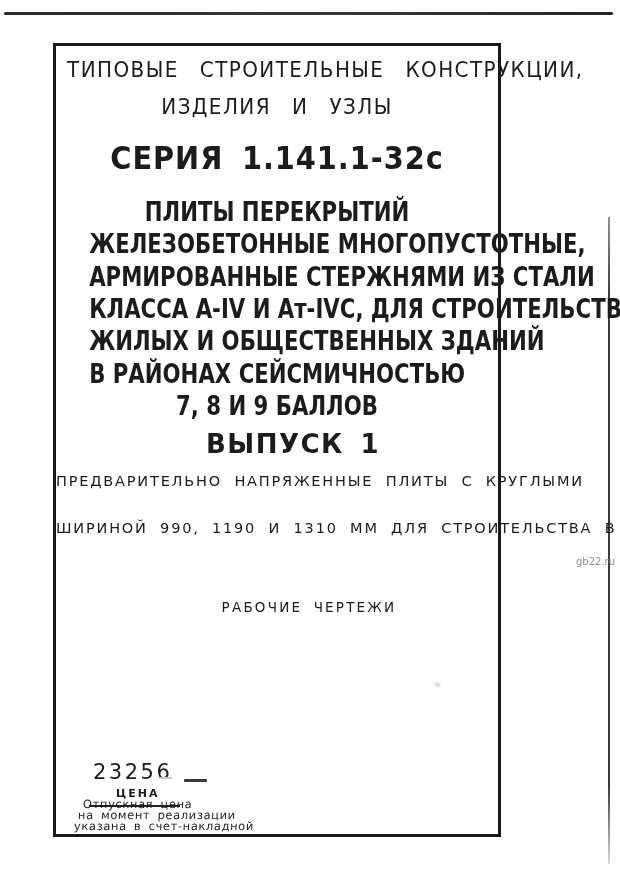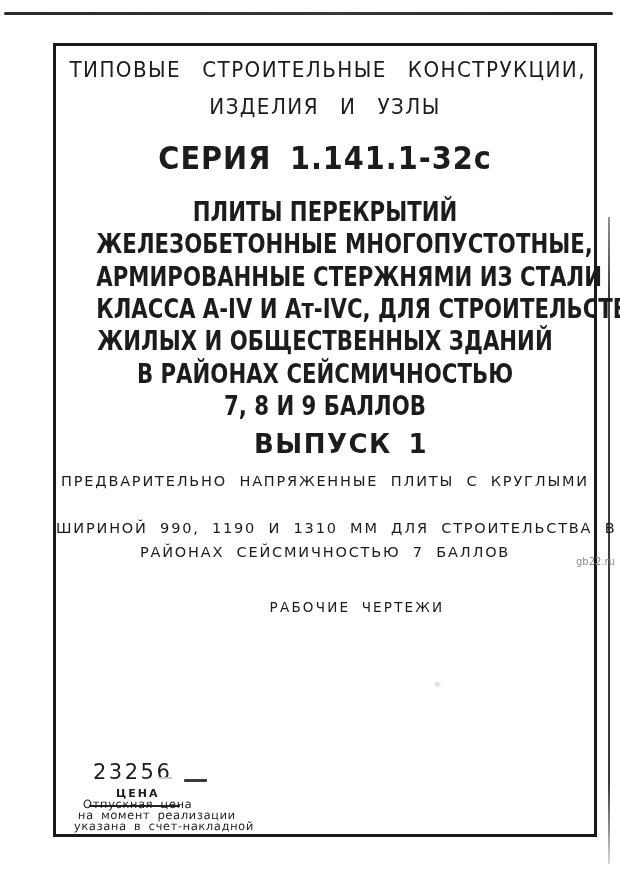--- a/index.html
+++ b/index.html
@@ -20,21 +20,21 @@
   .top-rule{
     position:absolute;left:4px;top:12px;width:609px;height:3px;
     background:linear-gradient(90deg,#2a2a2a 0%,#383838 55%,#242424 100%);
     border-radius:2px;
   }
   .right-outer-line{
     position:absolute;left:608px;top:217px;width:2px;height:647px;
     background:linear-gradient(180deg,rgba(60,60,60,.55) 0%,#3d3d3d 12%,#3d3d3d 88%,rgba(60,60,60,.2) 100%);
   }
   .frame{
-    position:absolute;left:53px;top:43px;width:544px;height:794px;
+    position:absolute;left:53px;top:43px;width:448px;height:794px;
     border:3px solid #191919;background:var(--paper);
   }
   .c{position:absolute;left:0;width:100%;text-align:center;white-space:nowrap;}
 
   .hdr{
     font-size:21px;letter-spacing:1.5px;word-spacing:14px;
     transform:scale(.95,1);transform-origin:50% 0;
   }
   .hdr1{top:12px;}
   .hdr2{top:49px;}
@@ -116,21 +116,20 @@
       <div>КЛАССА А-IV И Ат-IVС, ДЛЯ СТРОИТЕЛЬСТВА</div>
       <div>ЖИЛЫХ И ОБЩЕСТВЕННЫХ ЗДАНИЙ</div>
       <div>В РАЙОНАХ СЕЙСМИЧНОСТЬЮ</div>
       <div>7, 8 И 9 БАЛЛОВ</div>
     </div>
 
     <div class="c issue">ВЫПУСК 1</div>
 
     <div class="c desc d1">ПРЕДВАРИТЕЛЬНО НАПРЯЖЕННЫЕ ПЛИТЫ С КРУГЛЫМИ</div>
     <div class="c desc d3">ШИРИНОЙ 990, 1190 И 1310 ММ ДЛЯ СТРОИТЕЛЬСТВА В</div>
-    <div class="c desc d4">РАЙОНАХ СЕЙСМИЧНОСТЬЮ 7 БАЛЛОВ</div>
 
     <div class="c drawings">РАБОЧИЕ ЧЕРТЕЖИ</div>
 
     <div class="smudge"></div>
 
     <div class="price-number">23256</div>
     <div class="dash-light"></div>
     <div class="dash-dark"></div>
 
     <div class="price-label">ЦЕНА</div>

